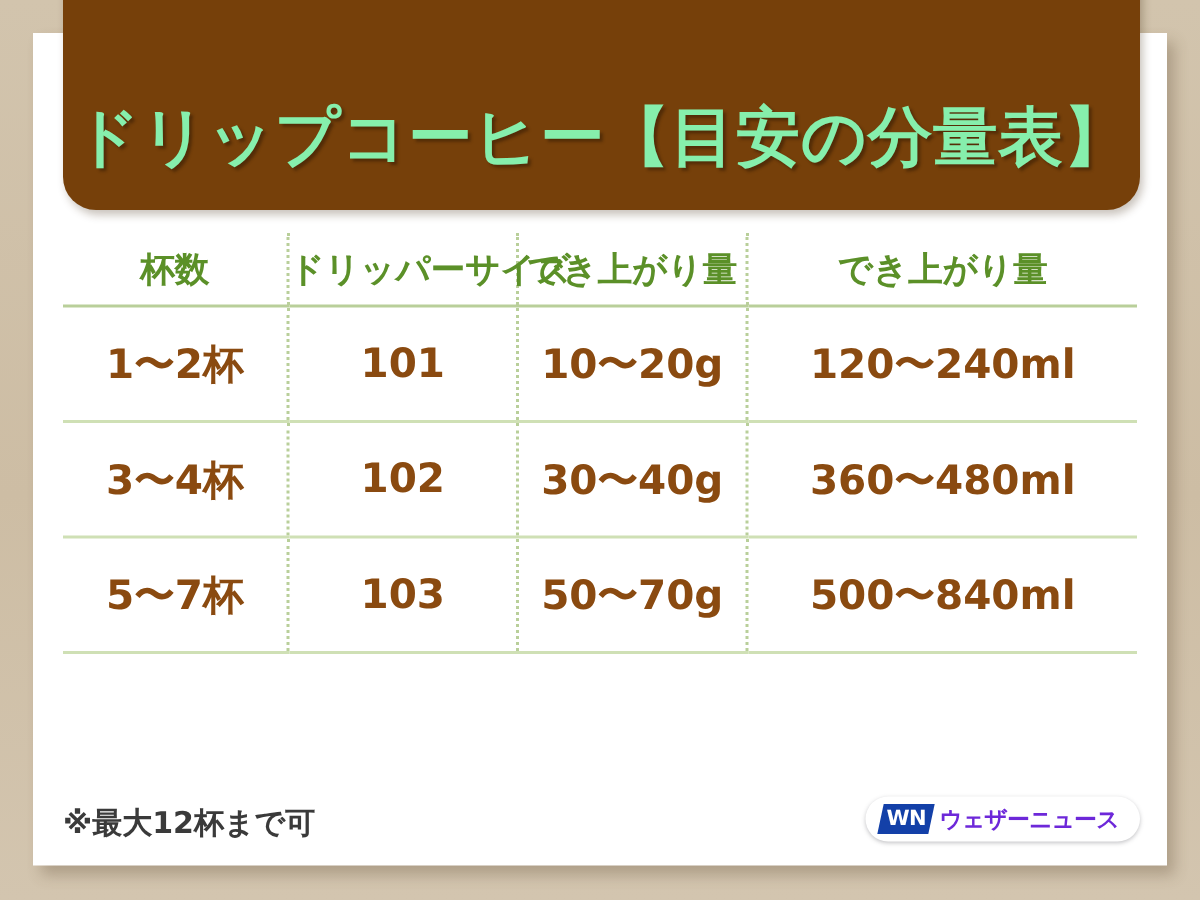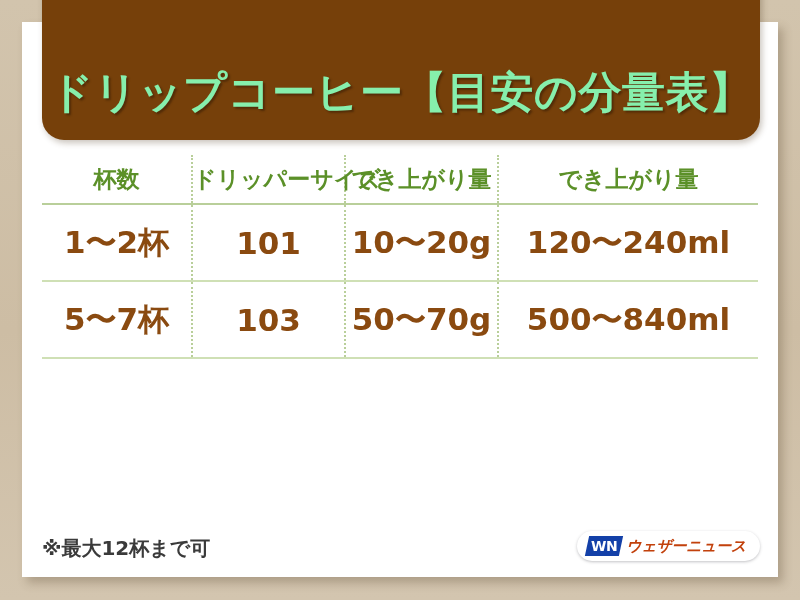--- a/index.html
+++ b/index.html
@@ -92,21 +92,21 @@
     height: 48px;
     color: #5b9028;
     font-size: 23px;
     font-weight: bold;
     border-bottom: 2px solid #b9cf9a;
     white-space: nowrap;
   }
   table.spec tbody td {
     height: 75px;
     color: #8a4a10;
-    font-size: 31px;
+    font-size: 27px;
     font-weight: bold;
     border-bottom: 2px solid #cfe0b5;
     white-space: nowrap;
   }
   table.spec tbody tr:last-child td {
     border-bottom: 2px solid #cfe0b5;
   }
   col.c1 { width: 150px; }
   col.c2 { width: 153px; }
   col.c3 { width: 153px; }
@@ -157,27 +157,26 @@
   }
   .wn-mark span {
     transform: skewX(12deg);
     color: #ffffff;
     font-size: 14px;
     font-weight: bold;
     letter-spacing: -0.5px;
     font-family: "DejaVu Sans", "Liberation Sans", sans-serif;
   }
   .logo-text {
-    color: #c2410c;
+    color: #6d28d9;
     font-size: 15px;
     font-weight: bold;
     letter-spacing: -0.3px;
     white-space: nowrap;
     margin-left: 2px;
-    font-style: italic;
   }
 </style>
 </head>
 <body>
 
 <div id="stage">
 
   <div class="card"></div>
 
   <div class="title-banner">
@@ -201,20 +200,26 @@
         </tr>
       </thead>
       <tbody>
         <tr>
           <td>1〜2杯</td>
           <td>101</td>
           <td>10〜20g</td>
           <td>120〜240ml</td>
         </tr>
         <tr>
+          <td>3〜4杯</td>
+          <td>102</td>
+          <td>30〜40g</td>
+          <td>360〜480ml</td>
+        </tr>
+        <tr>
           <td>5〜7杯</td>
           <td>103</td>
           <td>50〜70g</td>
           <td>500〜840ml</td>
         </tr>
       </tbody>
     </table>
   </div>
 
   <div class="footer">

